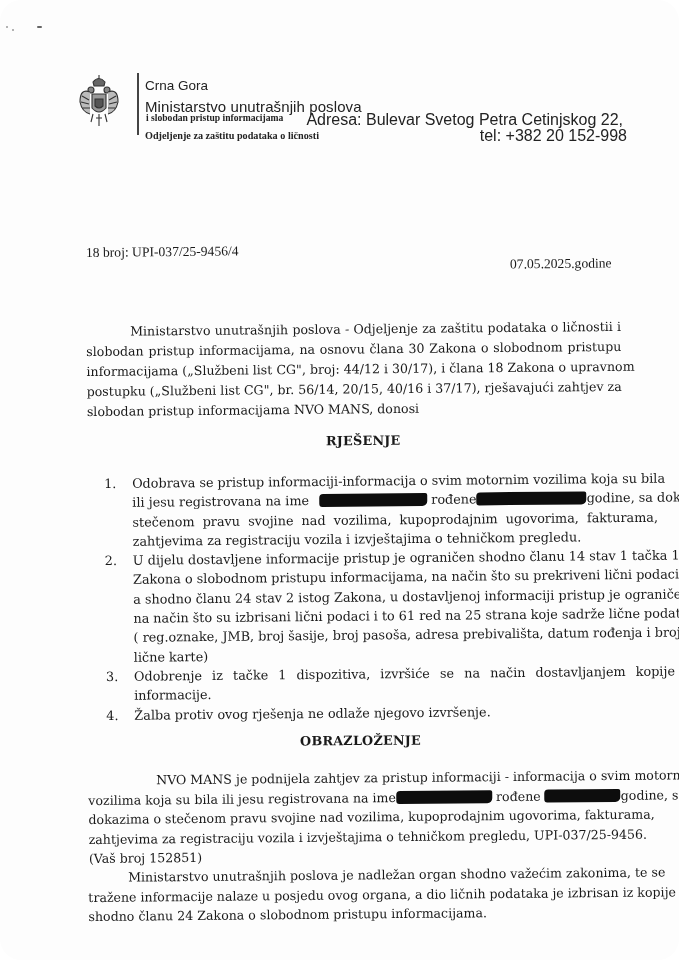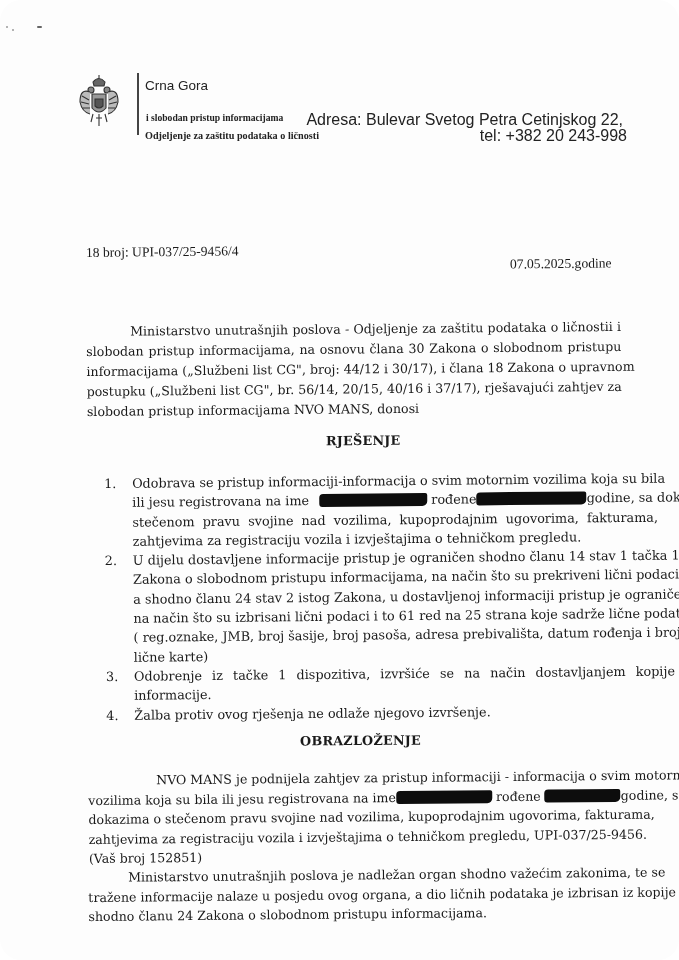--- a/index.html
+++ b/index.html
@@ -64,26 +64,27 @@
       <path d="M38 22 L31 26 M39 28 L31 30 M37 34 L30 34"></path>
 
       <path d="M14 20 L28 20 L28 34 Q21 42 14 34 Z" fill="#999"></path>
       <path d="M17 25 L25 25 L25 32 Q21 36 17 32 Z" fill="#555"></path>
 
       <path d="M15 40 L13 48 M27 40 L29 48 M21 40 L21 52 M18 44 L24 44"></path>
     </g>
   </svg>
   <div class="vbar"></div>
   <div class="hdr-country">Crna Gora</div>
+  <div class="hdr-ministry">Ministarstvo unutrašnjih poslova</div>
   <div class="hdr-dept1">Odjeljenje za zaštitu podataka o ličnosti</div>
   <div class="hdr-dept2">i slobodan pristup informacijama</div>
 
   <div class="addr">
     <div class="l1">Adresa: Bulevar Svetog Petra Cetinjskog 22,</div>
-    <div>tel: +382 20 243-998</div>
+    <div>tel: +382 20 152-998</div>
   </div>
 
   <div class="ref">18 broj: UPI-037/25-9456/4</div>
   <div class="date">07.05.2025.godine</div>
 
   <div class="para" style="left:86px;top:322px;width:535px;">
     <span class="line j ind" style="padding-left:44px;">Ministarstvo unutrašnjih poslova - Odjeljenje za zaštitu podataka o ličnostii i</span>
     <span class="line j">slobodan pristup informacijama, na osnovu člana 30 Zakona o slobodnom pristupu</span>
     <span class="line j">informacijama („Službeni list CG", broj: 44/12 i 30/17), i člana 18 Zakona o upravnom</span>
     <span class="line j">postupku („Službeni list CG", br. 56/14, 20/15, 40/16 i 37/17), rješavajući zahtjev za</span>

